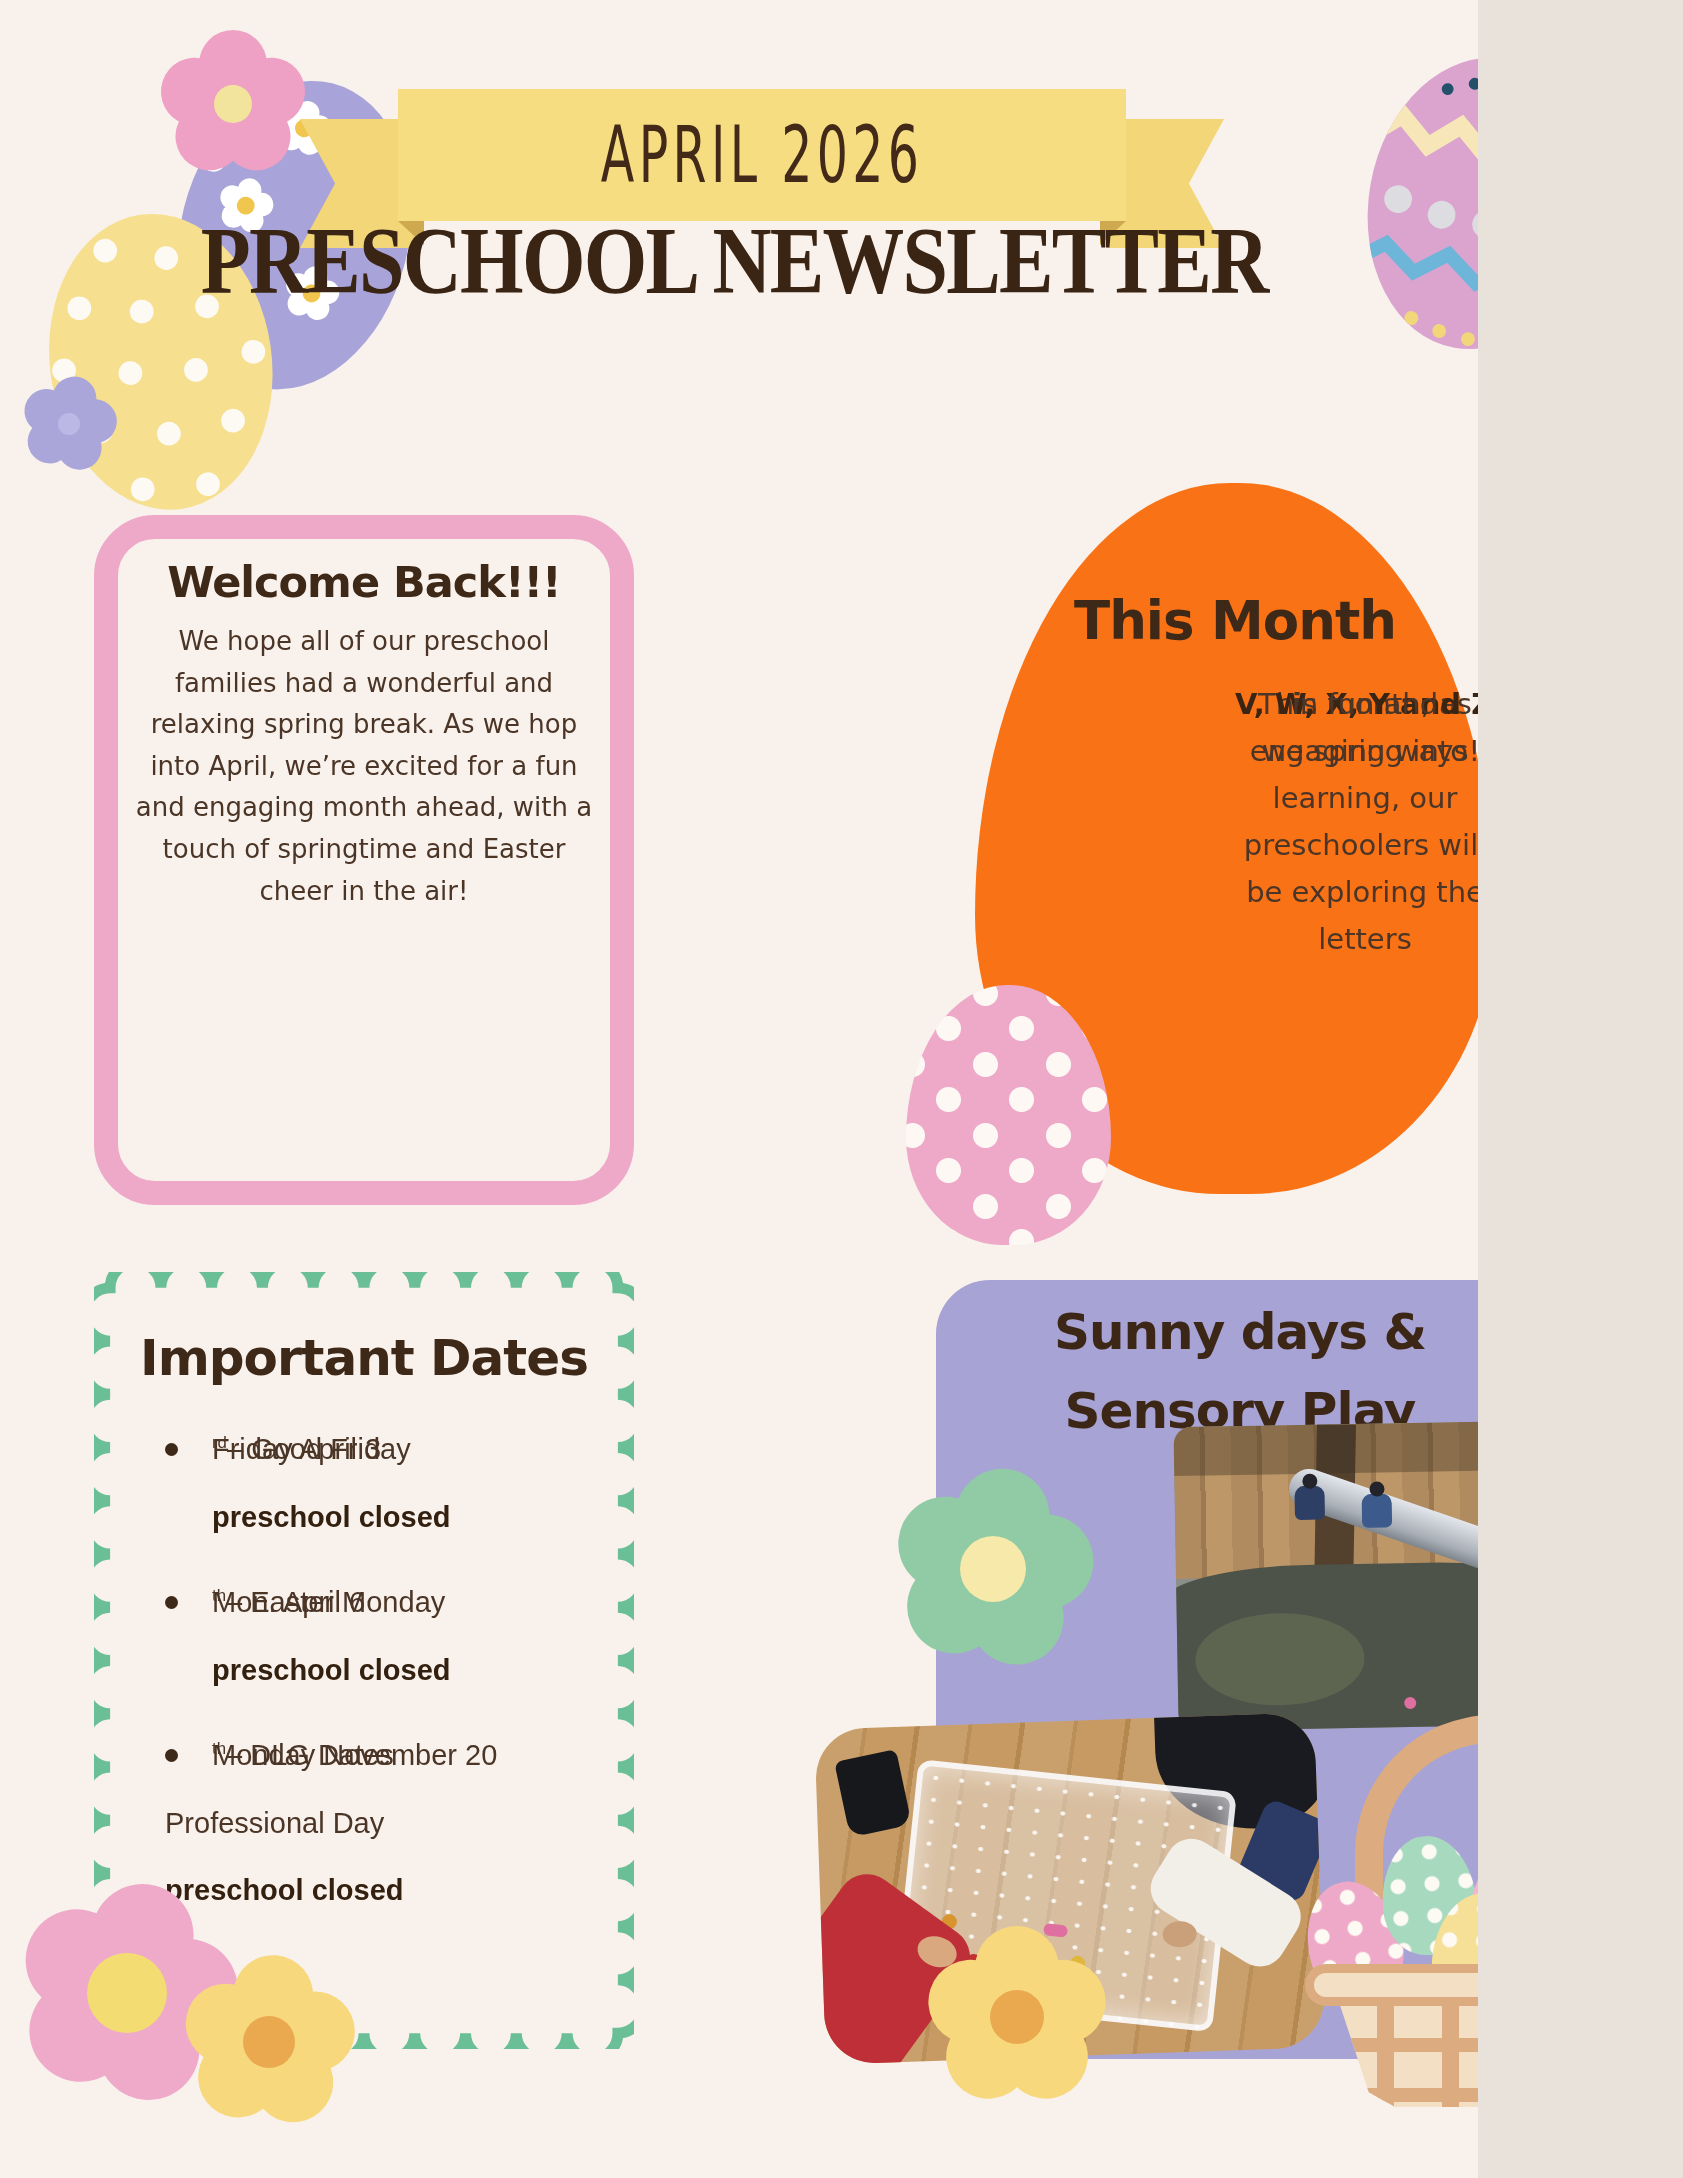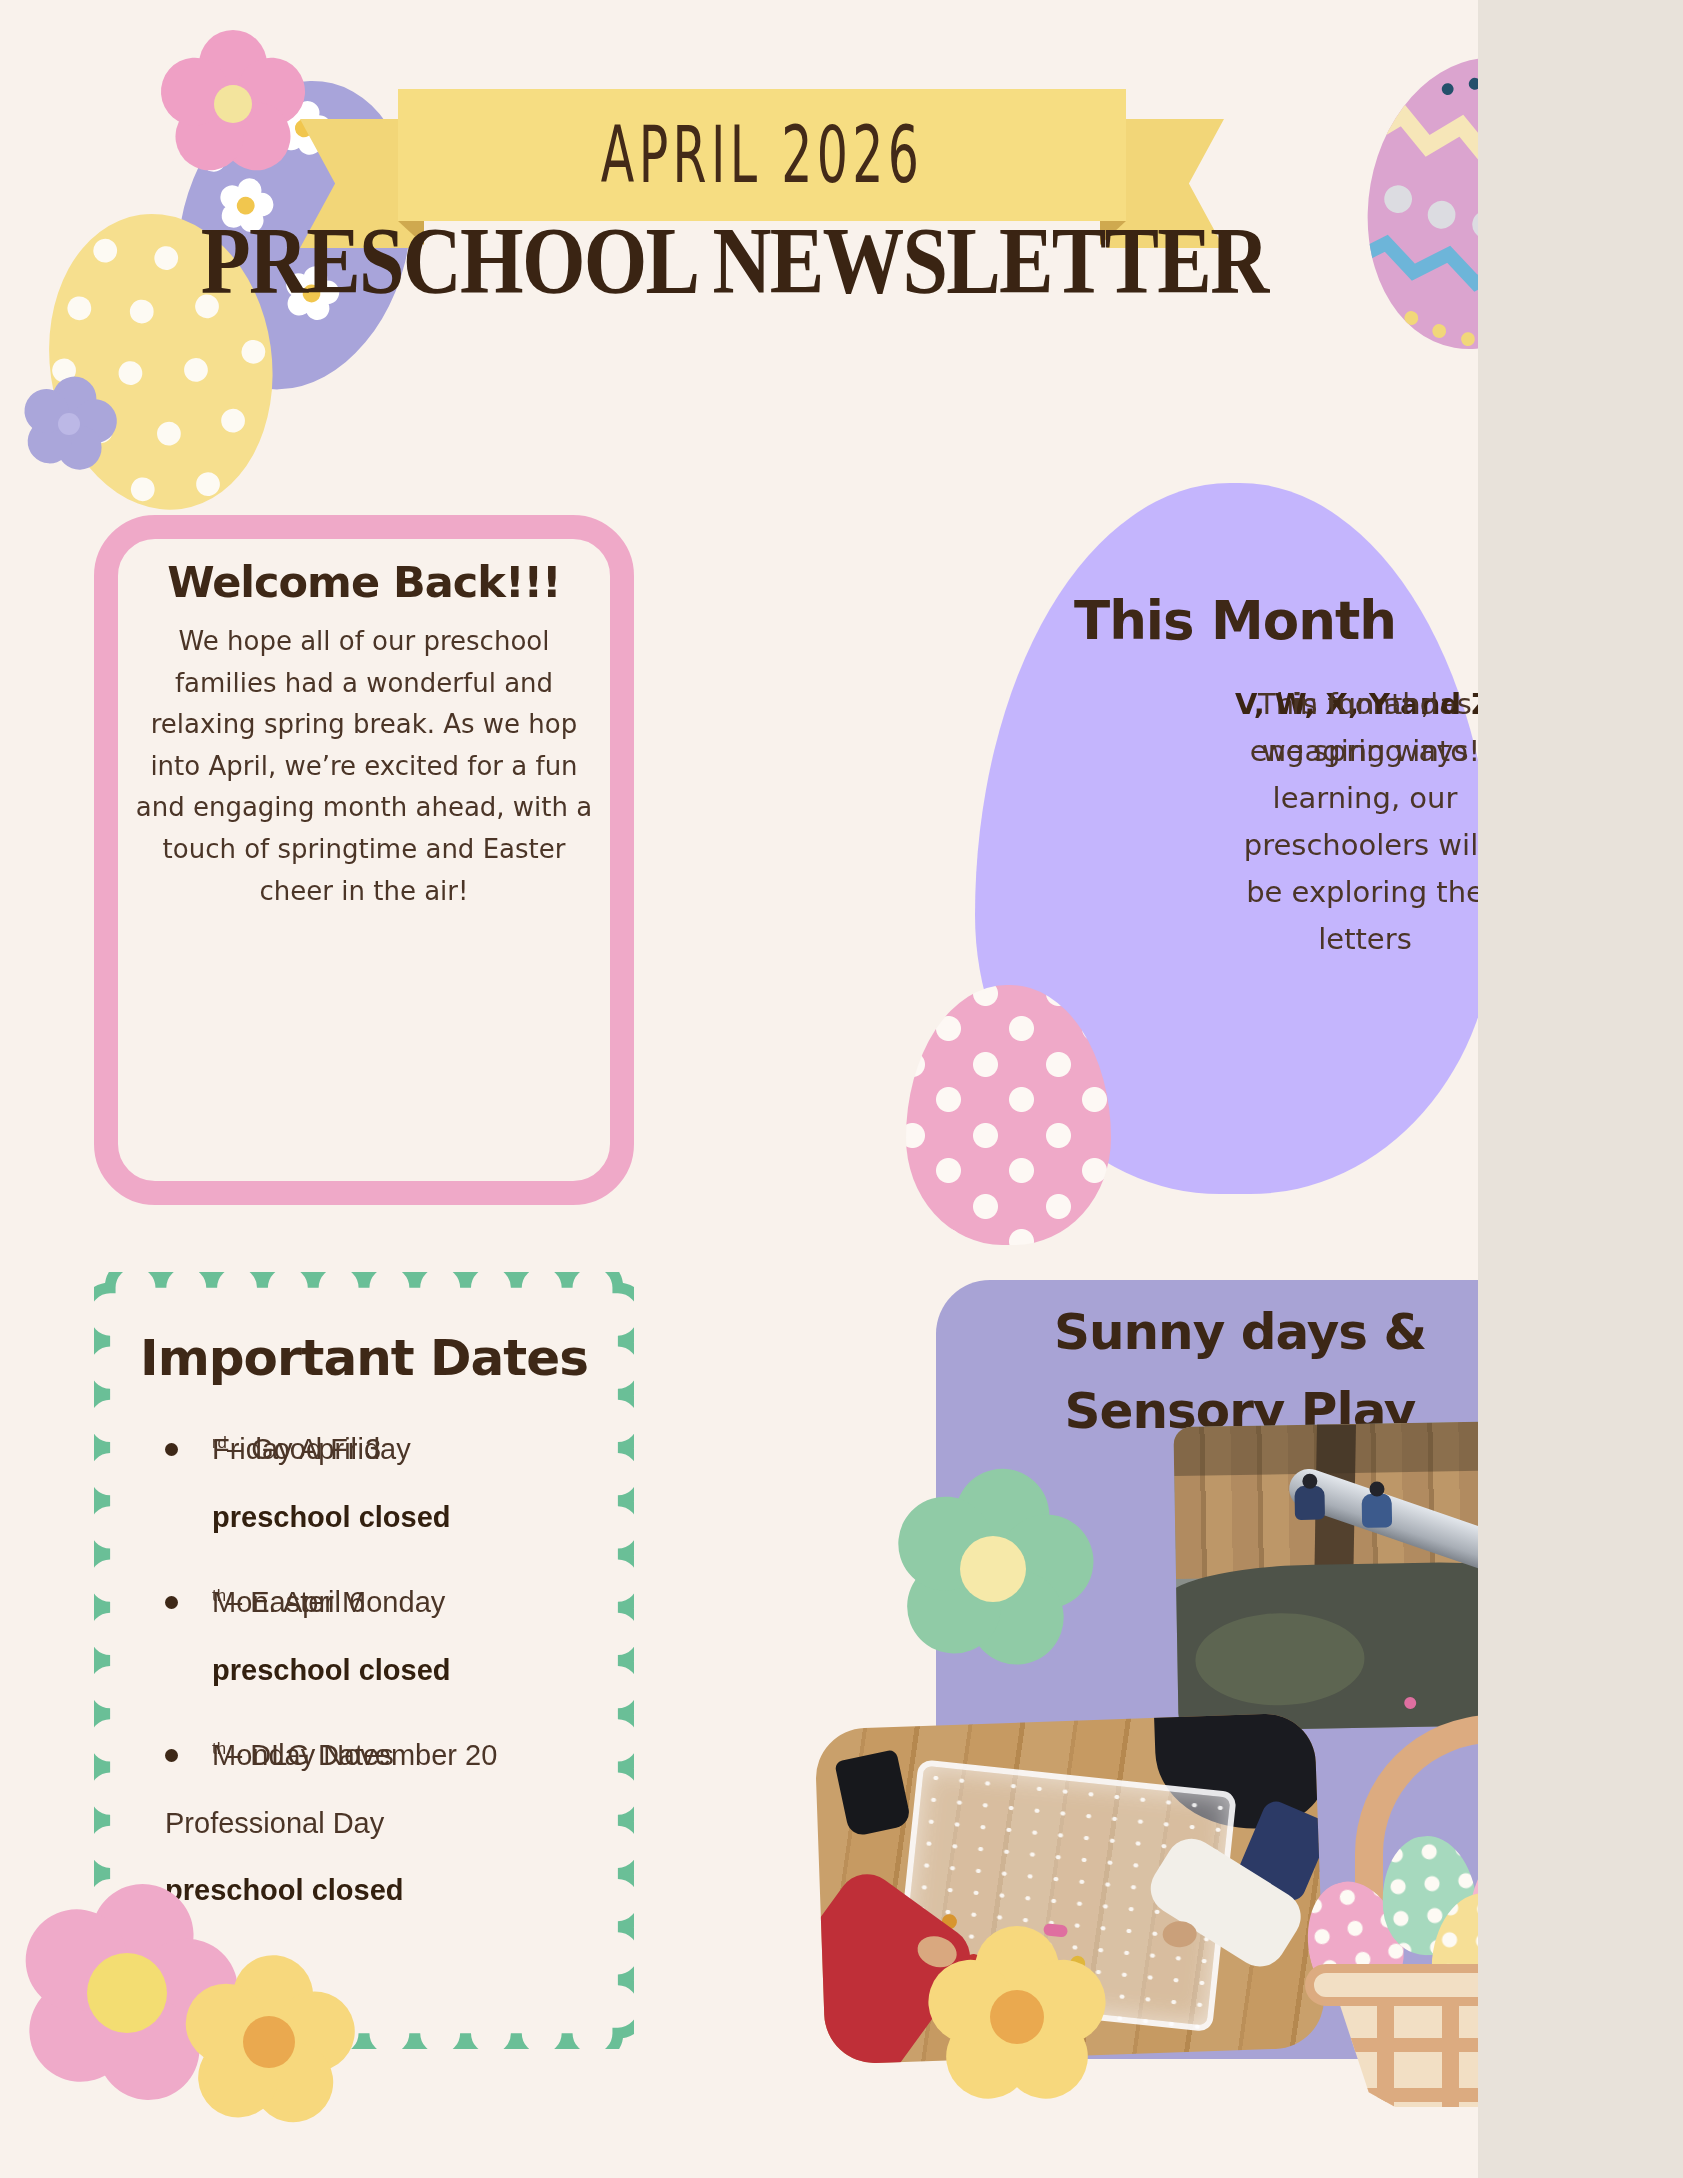--- a/index.html
+++ b/index.html
@@ -29,21 +29,21 @@
 
   
   .welcome-box{left:94px;top:515px;width:540px;height:690px;border:24px solid #efa9c8;
                border-radius:61px;text-align:center;padding:18px 8px;z-index:2;}
   .welcome-heading{position:static;display:block;font-size:43px;font-weight:700;color:#3e2817;
                letter-spacing:-1px;}
   .welcome-text{position:static;display:block;font-size:26px;line-height:1.6;color:#4b3527;margin:14px 6px 0;}
   .welcome-text + .welcome-text{margin-top:0;}
 
   
-  .month-egg{left:975px;top:483px;width:520px;height:711px;background:#c4b5fd;z-index:1;
+  .month-egg{left:975px;top:483px;width:520px;height:711px;background:#f97316;z-index:1;
              border-radius:50% 50% 48% 48% / 62% 62% 40% 40%;}
   .month-heading{position:static;display:block;text-align:center;padding-top:107px;font-size:53px;
              font-weight:700;color:#3e2817;letter-spacing:-1px;}
   .month-text{position:static;display:block;width:396px;margin:30px auto 0;font-size:29px;
              line-height:1.62;text-align:center;color:#4b3527;}
   .month-text strong{font-weight:700;color:#3a2413;}
 
   .egg-polka-mid{left:906px;top:985px;width:205px;height:260px;background-color:#efa9c8;z-index:2;
       border-radius:50% 50% 48% 48% / 60% 60% 42% 42%;
       background-image:radial-gradient(circle,#fdf8f4 12px,rgba(0,0,0,0) 13px),

